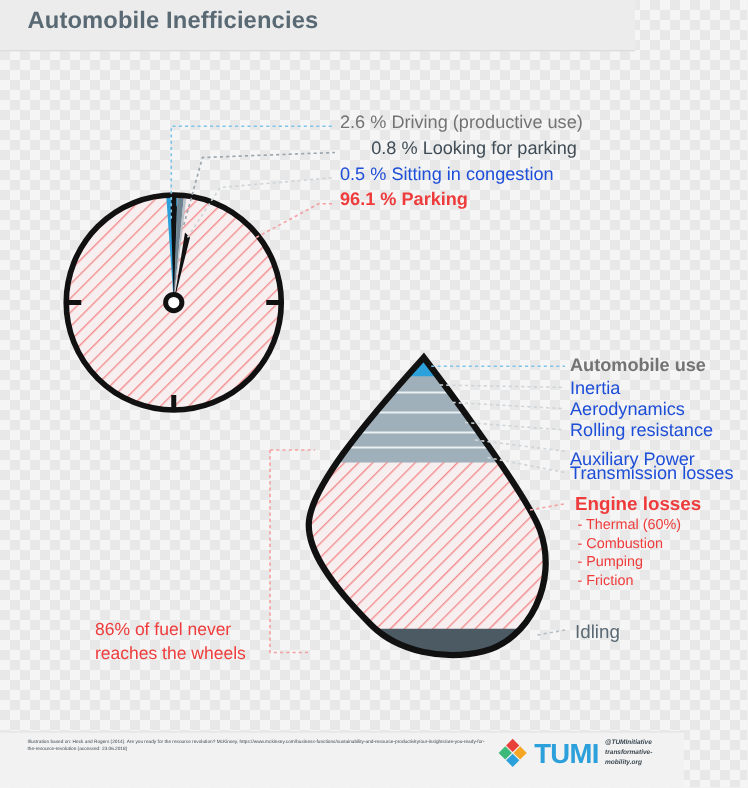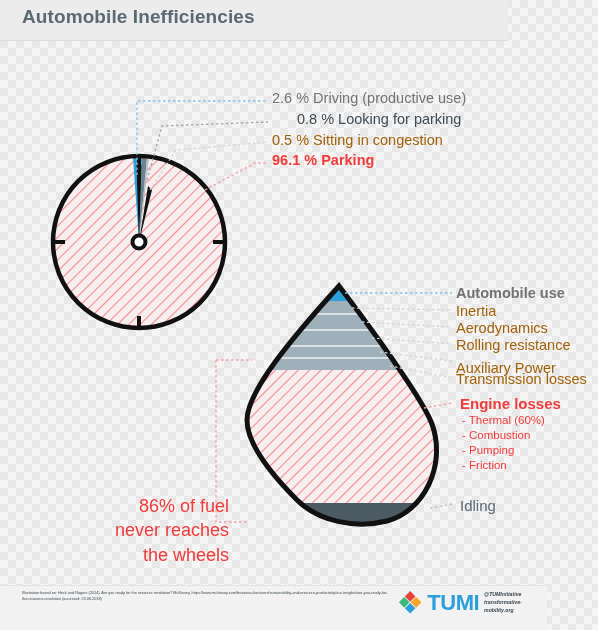--- a/index.html
+++ b/index.html
@@ -27,21 +27,21 @@
   .title{
     position:absolute;left:22px;top:6px;
     font-size:19px;font-weight:bold;color:#5a6a74;
     letter-spacing:.1px;
   }
   .svgwrap{position:absolute;left:0;top:0;width:598px;height:630px;}
 
   .lbl{position:absolute;white-space:nowrap;}
   .lbl-blue{color:#737373;}
   .lbl-dark{color:#3f4c55;margin-left:25px;}
-  .lbl-gray{color:#a16207;}
+  .lbl-gray{color:#1d4ed8;}
   .lbl-red{color:#ef3b3b;}
   .lbl-slate{color:#5a6a74;}
 
   
   #pie-label-driving{left:272px;top:90px;font-size:14.5px;}
   #pie-label-looking{left:272px;top:111px;font-size:14.5px;}
   #pie-label-congestion{left:272px;top:132px;font-size:14.5px;}
   #pie-label-parking{left:272px;top:152px;font-size:14.5px;font-weight:bold;}
 
   
@@ -55,22 +55,22 @@
   #drop-label-engine{left:460px;top:395px;font-size:15px;font-weight:bold;}
   .sub{left:462px;font-size:11.5px;}
   #engine-sub-0{top:414px;}
   #engine-sub-1{top:429px;}
   #engine-sub-2{top:444px;}
   #engine-sub-3{top:459px;}
 
   #drop-label-idling{left:460px;top:497px;font-size:15px;}
 
   #note-fuel{
-    left:89px;top:494px;width:140px;text-align:right;
-    font-size:18px;line-height:1.35;color:#ef3b3b;white-space:normal;
+    left:76px;top:494px;width:140px;text-align:left;
+    font-size:14px;line-height:1.35;color:#ef3b3b;white-space:normal;
   }
 
   
   .footer{
     position:absolute;left:0;bottom:0;width:547px;height:44px;
     background:#f2f2f2;border-top:1px solid #e2e2e2;
   }
   .src{
     position:absolute;left:22px;top:5px;width:368px;
     font-size:3.8px;line-height:1.55;color:#3a4750;

